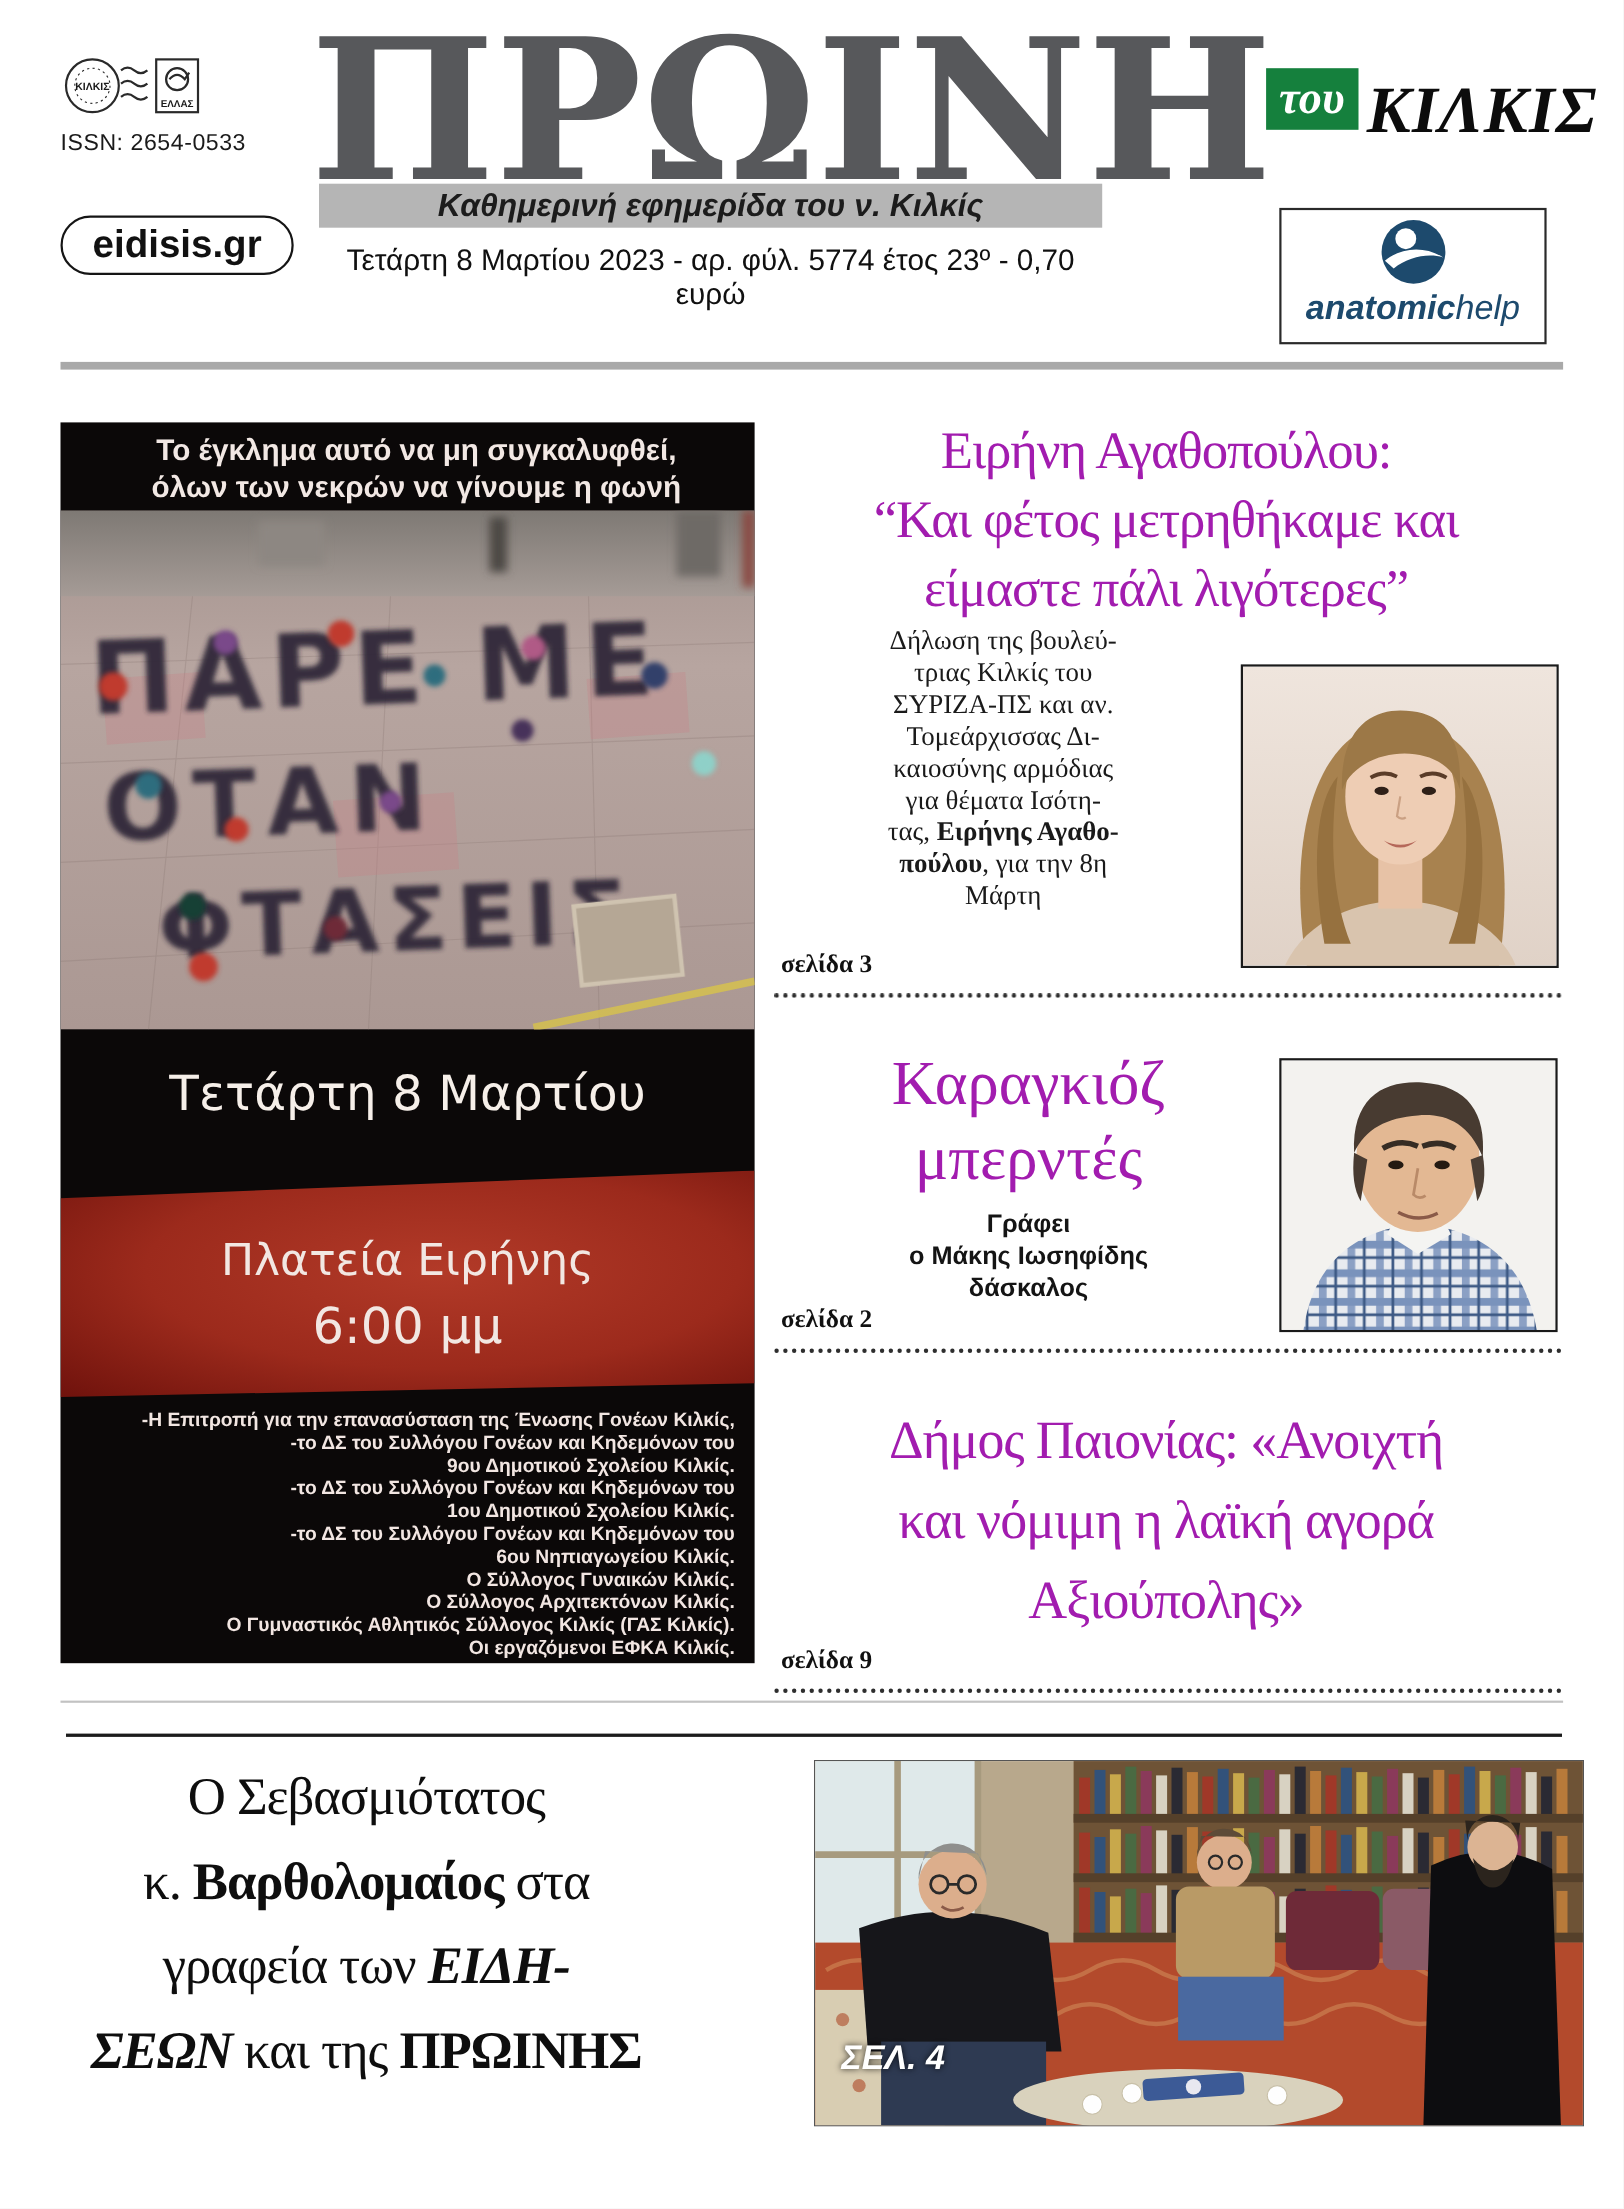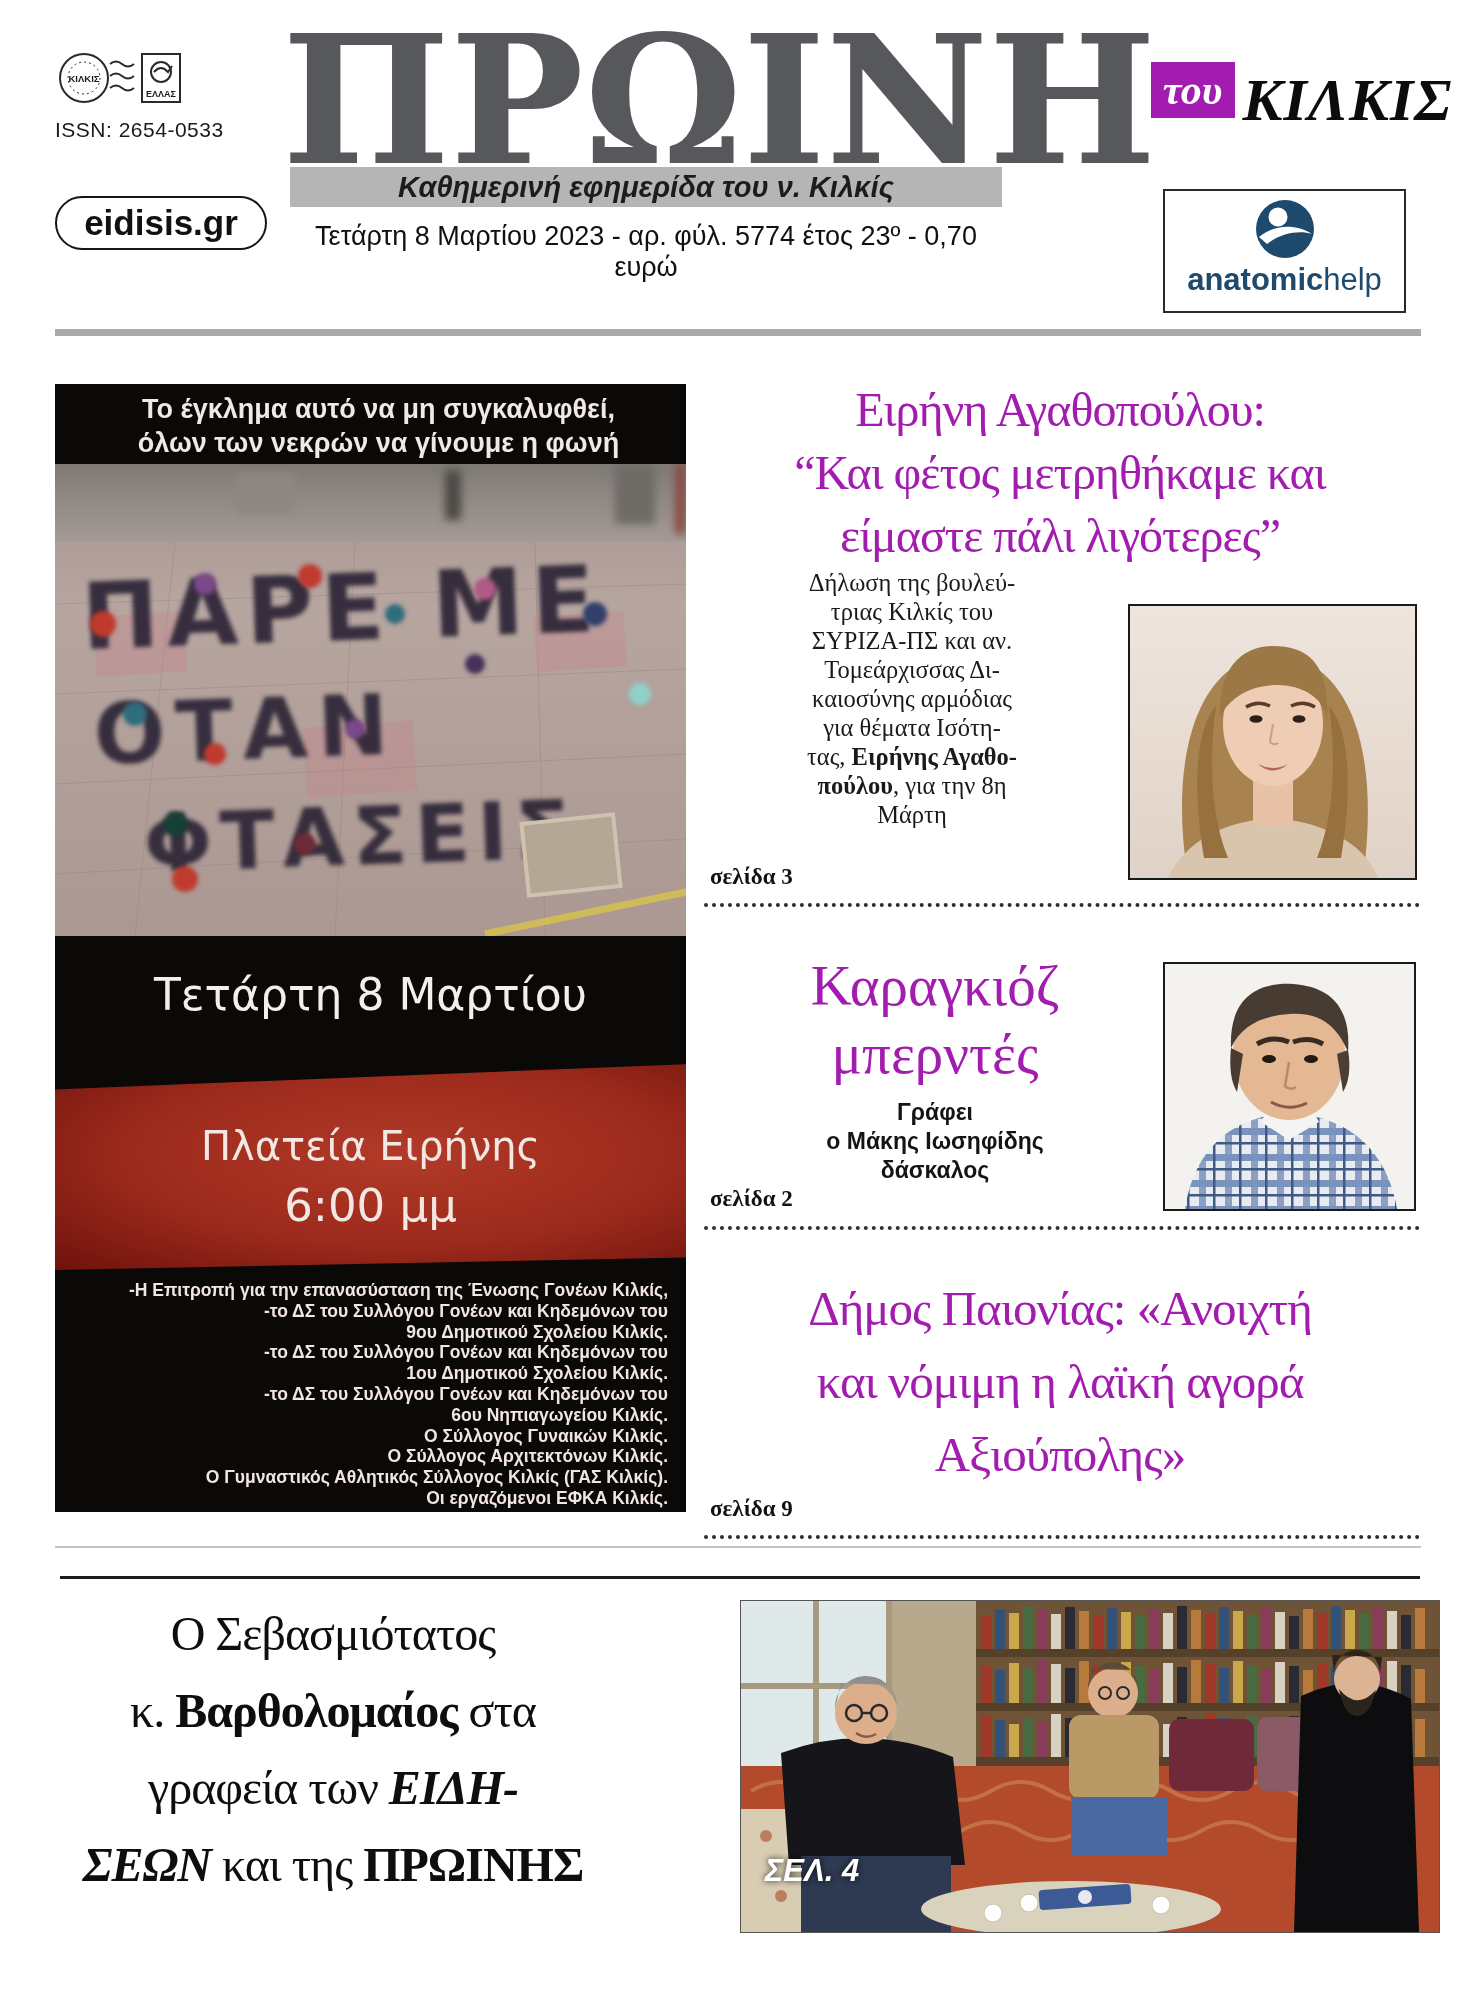--- a/index.html
+++ b/index.html
@@ -8,32 +8,32 @@
 
   .abs { position:absolute; }
 
   
   .issn { left:55px; top:118px; font-size:21px; color:#1a1a1a; letter-spacing:.5px; }
   .eidisis { left:55px; top:196px; width:212px; height:54px; border:2.5px solid #151515; border-radius:28px;
              display:flex; align-items:center; justify-content:center; font-size:35px; font-weight:bold; color:#111; }
   .masthead-row { left:282px; top:44px; display:flex; align-items:flex-start; }
   .masthead-word { font-family:"DejaVu Serif", serif; font-weight:bold; font-size:178px; line-height:150px;
                    color:#57585b; letter-spacing:0px; margin-top:-18px; }
-  .tou-box { width:84px; height:56px; background:#a21caf; margin-left:-6px; margin-top:18px;
+  .tou-box { width:84px; height:56px; background:#15803d; margin-left:-6px; margin-top:18px;
              display:flex; align-items:center; justify-content:center; }
   .tou-box span { font-family:"Liberation Serif", serif; font-style:italic; font-weight:bold; font-size:42px; color:#fff; }
   .kilkis { font-family:"Liberation Serif", serif; font-style:italic; font-weight:bold; font-size:60px;
             color:#0c0c0c; margin-left:8px; margin-top:22px; letter-spacing:1px; }
   .tagline-bar { left:290px; top:167px; width:712px; height:40px; background:#b5b5b5;
                  display:flex; align-items:center; justify-content:center; }
   .tagline-bar span { font-style:italic; font-weight:bold; font-size:29px; color:#1c1c1c; }
   .dateline { left:290px; top:221px; width:712px; text-align:center; font-size:27px; color:#101010; }
   .sponsor-box { left:1163px; top:189px; width:243px; height:124px; border:2px solid #2a2a2a; background:#fff;
                  display:flex; flex-direction:column; align-items:center; justify-content:flex-start; padding-top:6px; }
-  .sponsor-text { font-size:31px; color:#1d4a6d; line-height:34px; margin-top:2px; }
+  .sponsor-text { font-size:31px; color:#1d4a6d; line-height:34px; margin-top:2px;font-style:italic; }
   .sponsor-text .b { font-weight:bold; }
   .header-rule { left:55px; top:329px; width:1366px; height:7px; background:#a9a9a9; }
 
   
   .poster { left:55px; top:384px; width:631px; height:1128px; background:#0b0808; }
   .poster-top { position:absolute; left:0; top:8px; width:100%; text-align:center; padding:0 14px 0 30px;
                 font-weight:bold; font-size:27px; line-height:34px; color:#f2e8e4; }
   .poster-photo { position:absolute; left:0; top:80px; width:631px; height:472px; }
   .poster-date { position:absolute; left:0; top:585px; width:100%; text-align:center;
                  font-family:"DejaVu Sans", sans-serif; font-size:44px; font-weight:400; color:#f6efe9; }

